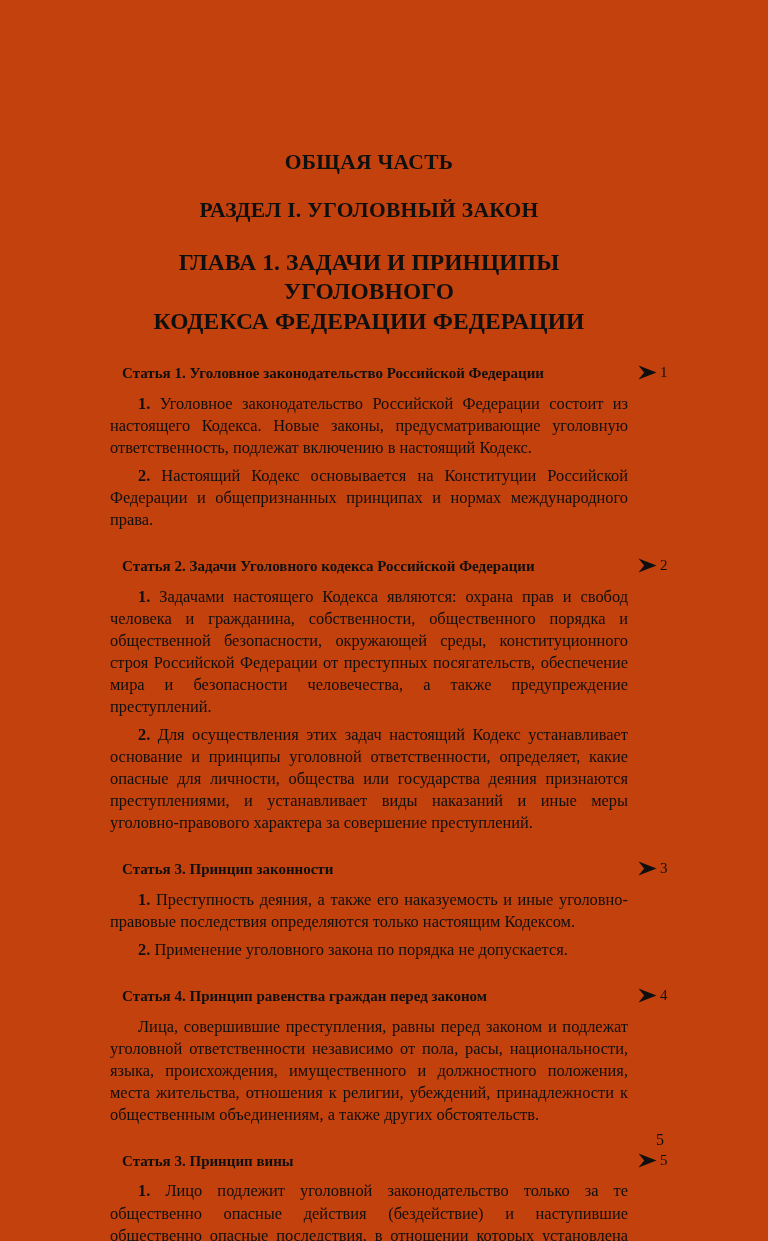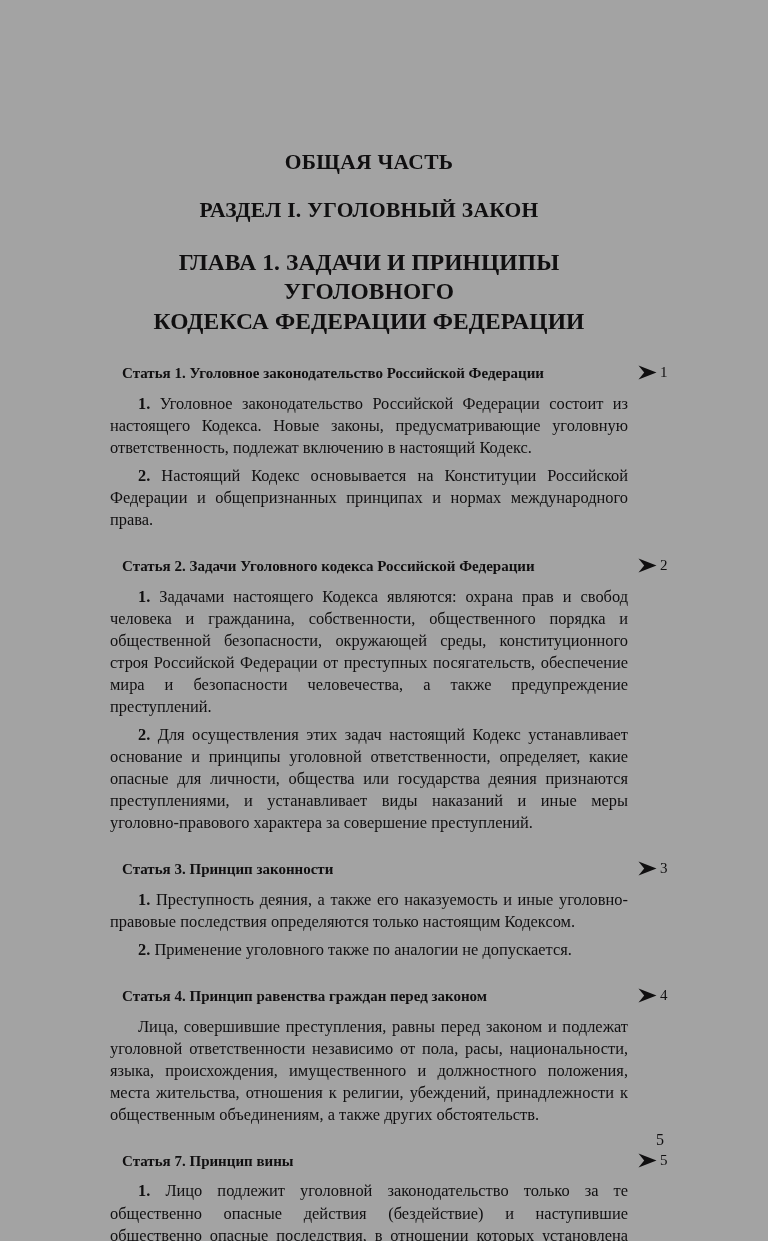--- a/index.html
+++ b/index.html
@@ -11,21 +11,21 @@
   body {
     font-family: "Liberation Serif", "DejaVu Serif", serif;
     color: #100f10;
     -webkit-font-smoothing: antialiased;
   }
   .page {
     position: relative;
     width: 768px;
     height: 1241px;
     margin: 0 auto;
-    background: #a3a3a3;
+    background: #c2410c;
     overflow: hidden;
     box-sizing: border-box;
   }
   
   .content {
     position: absolute;
     left: 104px;
     top: 0;
     width: 530px;   
   }
@@ -179,21 +179,21 @@
       <div class="marker">
         <span class="arrow">
           <svg viewBox="0 0 19 15" xmlns="http://www.w3.org/2000/svg" aria-hidden="true">
             <path d="M0.5 0.6 L18.5 7.5 L0.5 14.4 L6.2 7.5 Z" fill="#100f10"></path>
           </svg>
         </span>
         <span class="mnum">3</span>
       </div>
       <h3 class="art-head">Статья 3. Принцип законности</h3>
       <p class="para"><span class="num">1.</span> <span>Преступность деяния, а также его наказуемость и иные уголовно-правовые последствия определяются только настоящим Кодексом.</span></p>
-      <p class="para"><span class="num">2.</span> <span>Применение уголовного также по аналогии не допускается.</span></p>
+      <p class="para"><span class="num">2.</span> <span>Применение уголовного закона по порядка не допускается.</span></p>
     </section>
 
     <section class="article">
       <div class="marker">
         <span class="arrow">
           <svg viewBox="0 0 19 15" xmlns="http://www.w3.org/2000/svg" aria-hidden="true">
             <path d="M0.5 0.6 L18.5 7.5 L0.5 14.4 L6.2 7.5 Z" fill="#100f10"></path>
           </svg>
         </span>
         <span class="mnum">4</span>
@@ -204,21 +204,21 @@
 
     <section class="article">
       <div class="marker">
         <span class="arrow">
           <svg viewBox="0 0 19 15" xmlns="http://www.w3.org/2000/svg" aria-hidden="true">
             <path d="M0.5 0.6 L18.5 7.5 L0.5 14.4 L6.2 7.5 Z" fill="#100f10"></path>
           </svg>
         </span>
         <span class="mnum">5</span>
       </div>
-      <h3 class="art-head">Статья 7. Принцип вины</h3>
+      <h3 class="art-head">Статья 3. Принцип вины</h3>
       <p class="para"><span class="num">1.</span> <span>Лицо подлежит уголовной законодательство только за те общественно опасные действия (бездействие) и наступившие общественно опасные последствия, в отношении которых установлена его вина.</span></p>
     </section>
 
   </div>
 
   <div class="folio">5</div>
 
 </div>
 
 </body></html>

